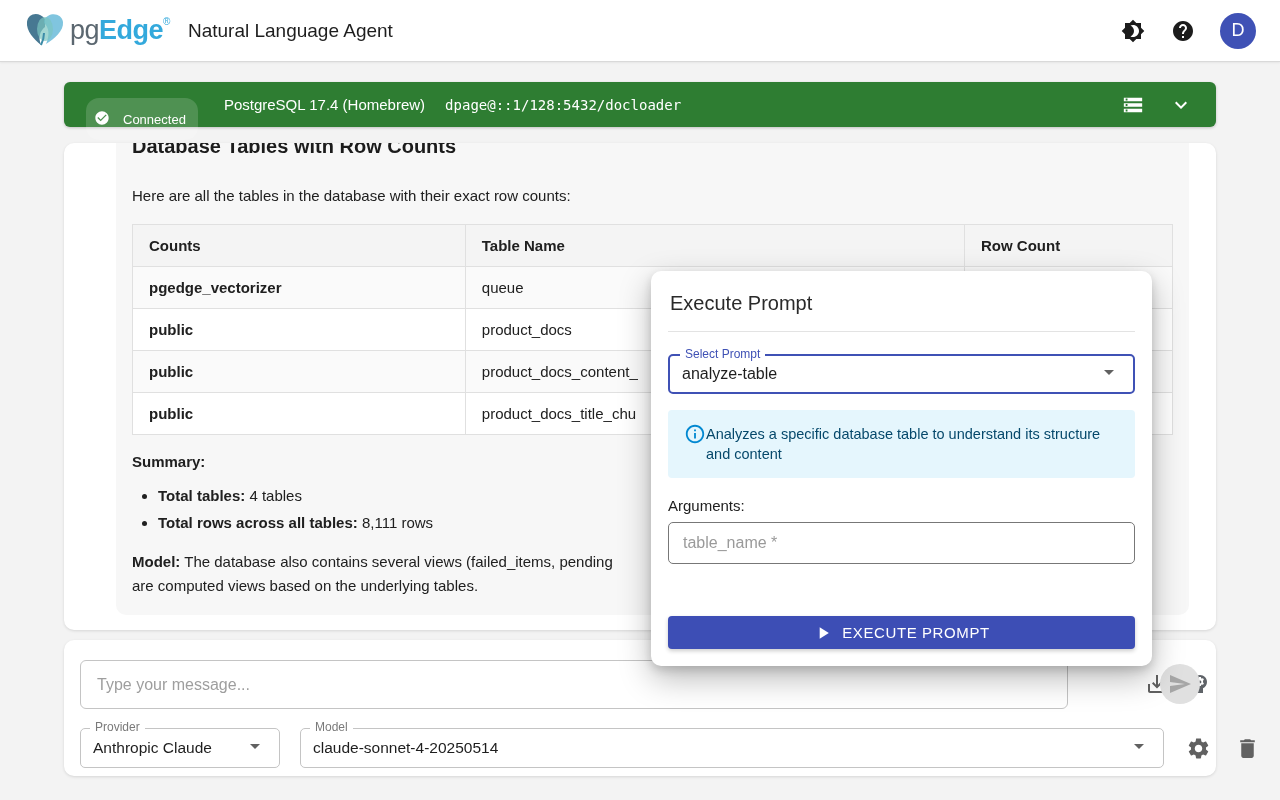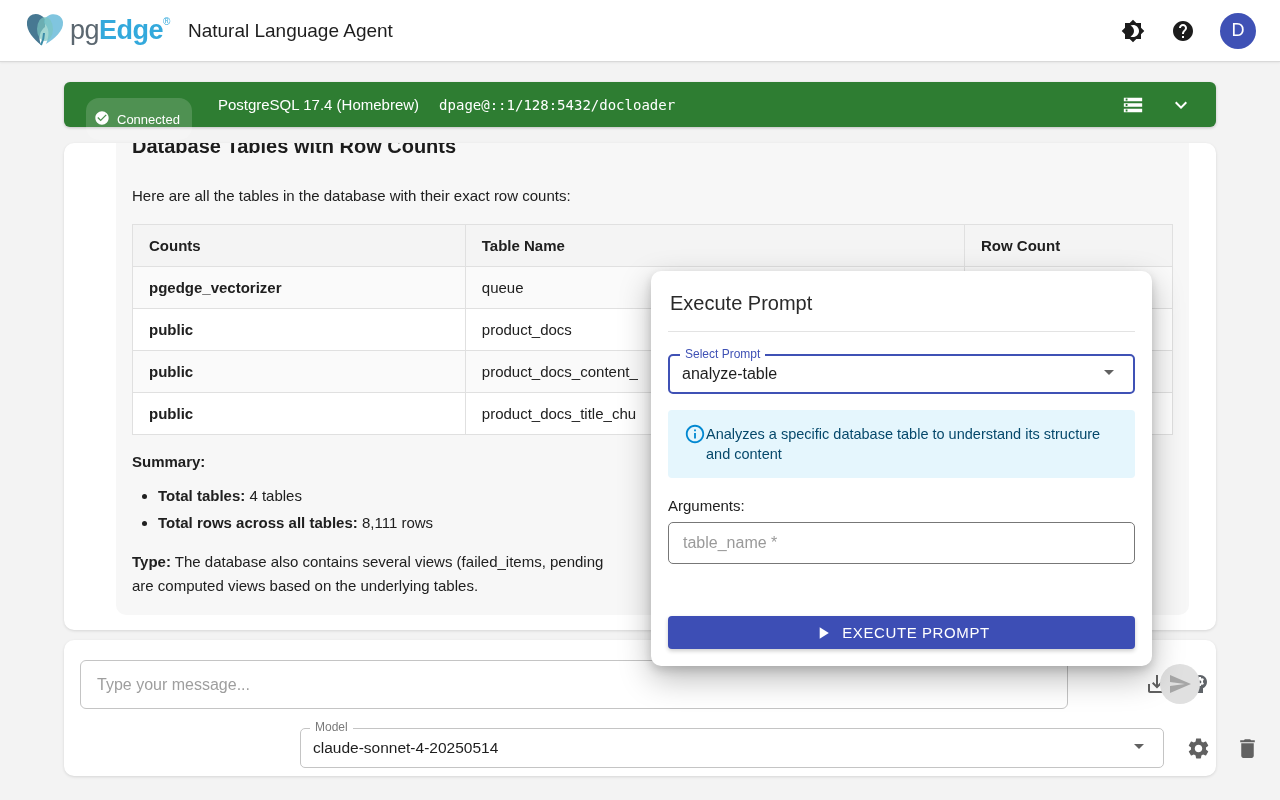--- a/index.html
+++ b/index.html
@@ -18,21 +18,21 @@
   .app-title { font-size:19px; color:#1e1e1e; margin-left:18px; font-weight:400; }
   .appbar-right { margin-left:auto; display:flex; align-items:center; gap:24px; }
   .iconbtn { width:26px; height:26px; display:flex; align-items:center; justify-content:center; cursor:pointer; }
   .avatar { width:36px; height:36px; border-radius:50%; background:#3f51b5; color:#fff; font-size:18px;
             display:flex; align-items:center; justify-content:center; cursor:pointer; }
 
   
   .connbar { position:absolute; left:64px; top:82px; width:1152px; height:45px; background:#2e7d32;
              border-radius:6px; display:flex; align-items:center; padding:0 22px; z-index:6;
              box-shadow:0 1px 3px rgba(0,0,0,0.2); }
-  .chip { display:flex; align-items:center; gap:7px; background:rgba(255,255,255,0.16);
+  .chip { display:flex; align-items:center; gap:13px; background:rgba(255,255,255,0.16);
           border-radius:13px; height:42px; padding:0 12px 0 8px; color:#fff; font-size:13px;margin-top:29px; }
   .conn-server { color:#fff; font-size:15px; margin-left:26px; }
   .conn-string { color:#fff; font-family:"DejaVu Sans Mono", monospace; font-size:14px; margin-left:20px; }
   .connbar-right { margin-left:auto; display:flex; align-items:center; gap:22px; }
 
   
   .main-card { position:absolute; left:64px; top:143px; width:1152px; height:487px; background:#fff;
                border-radius:10px; box-shadow:0 1px 3px rgba(0,0,0,0.12); overflow:hidden; z-index:1; }
   .bubble { position:absolute; left:52px; top:-26px; width:1073px; height:498px;
             background:#f7f7f7; border-radius:10px; padding:16px; font-size:15px; color:#202020; }
@@ -189,21 +189,21 @@
           </tr>
         </tbody>
     </table>
 
     <div class="summary-h">Summary:</div>
     <ul>
       <li><b>Total tables:</b><span> 4 tables</span></li>
       <li><b>Total rows across all tables:</b><span> 8,111 rows</span></li>
     </ul>
     <div class="note">
-      <b>Type:</b><span> The database also contains several views (failed_items, pending</span>
+      <b>Model:</b><span> The database also contains several views (failed_items, pending</span>
       <span class="cut-end">ey</span>
       <br>
       <span>are computed views based on the underlying tables.</span>
     </div>
   </div>
 </div>
 
 <div class="dialog">
   <div class="dialog-title">Execute Prompt</div>
   <div class="dialog-divider"></div>
@@ -252,20 +252,29 @@
     <svg width="24" height="24" viewBox="0 0 24 24" fill="#5f6368">
         <path d="M13 8.57c-.79 0-1.43.64-1.43 1.43s.64 1.43 1.43 1.43 1.43-.64 1.43-1.43-.64-1.43-1.43-1.43zM13 3C9.25 3 6.2 5.94 6.02 9.64L4.1 12.2c-.25.33-.01.8.4.8H6v3c0 1.1.9 2 2 2h1v3h7v-4.68c2.36-1.12 4-3.53 4-6.32 0-3.87-3.13-7-7-7zm3 7c0 .13-.01.26-.02.39l.83.66c.08.06.1.16.05.25l-.8 1.39c-.05.09-.16.12-.24.09l-.99-.4c-.21.16-.43.29-.67.39L14 13.83c-.01.1-.1.17-.2.17h-1.6c-.1 0-.18-.07-.2-.17l-.16-1.06c-.24-.1-.47-.23-.67-.39l-.99.4c-.09.03-.2 0-.24-.09l-.8-1.39c-.05-.08-.03-.19.05-.25l.83-.66c-.01-.13-.02-.26-.02-.39s.01-.26.02-.39l-.83-.66c-.08-.06-.1-.16-.05-.25l.8-1.39c.05-.09.16-.12.24-.09l.99.4c.21-.16.43-.29.67-.39L12 5.17c.02-.1.1-.17.2-.17h1.6c.1 0 .19.07.2.17l.16 1.06c.24.1.46.23.67.39l.99-.4c.09-.03.2 0 .24.09l.8 1.39c.05.08.03.19-.05.25l-.83.66c.01.13.02.26.02.39z"></path>
       </svg>
   </div>
   <button class="send-btn">
     <svg width="24" height="24" viewBox="0 0 24 24" fill="#a6a6a6">
         <path d="M2.01 21L23 12 2.01 3 2 10l15 2-15 2z"></path>
       </svg>
   </button>
 
+  <div class="small-select" style="left:16px; top:88px; width:200px;">
+    <span class="float-label">Provider</span>
+    <span class="sel-value">Anthropic Claude</span>
+    <span class="arrow">
+      <svg width="24" height="24" viewBox="0 0 24 24" fill="#616161">
+          <path d="M7 10l5 5 5-5z"></path>
+        </svg>
+    </span>
+  </div>
   <div class="small-select" style="left:236px; top:88px; width:864px;">
     <span class="float-label">Model</span>
     <span class="sel-value">claude-sonnet-4-20250514</span>
     <span class="arrow">
       <svg width="24" height="24" viewBox="0 0 24 24" fill="#616161">
           <path d="M7 10l5 5 5-5z"></path>
         </svg>
     </span>
   </div>
 

